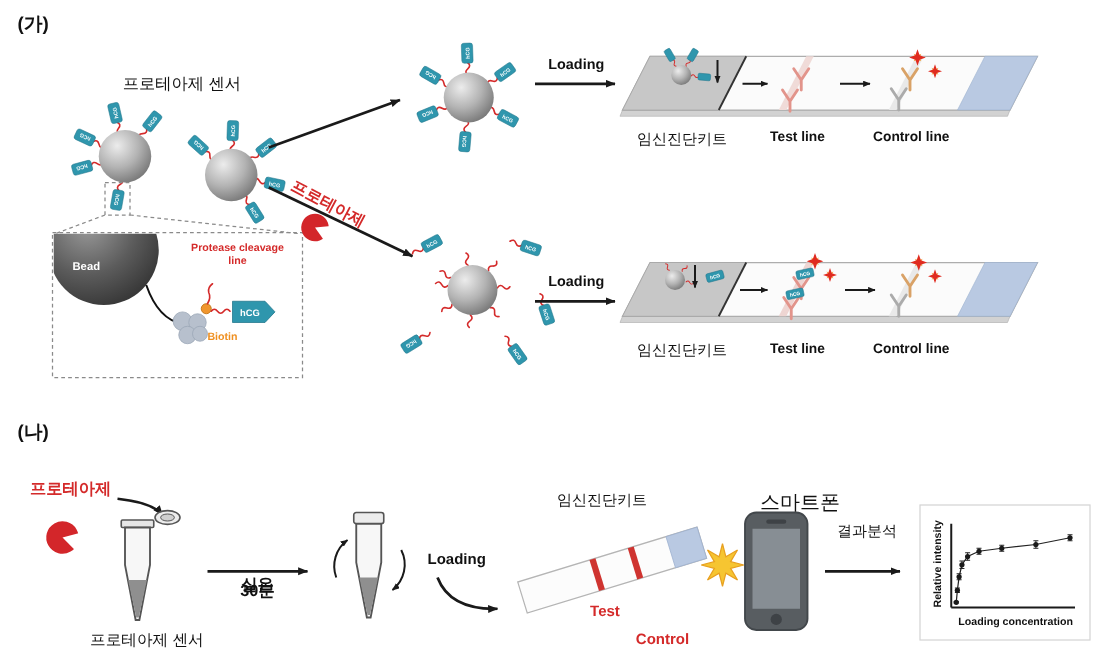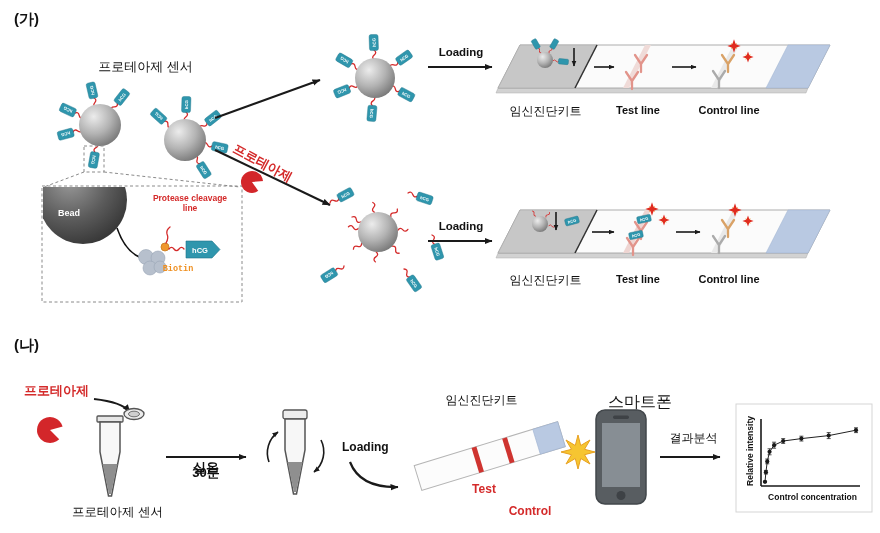--- a/index.html
+++ b/index.html
@@ -438,38 +438,38 @@
           <line x1="854" x2="858" y1="427.8" y2="427.8" stroke="#222" stroke-width="0.8"></line>
           <line x1="854" x2="858" y1="432.59999999999997" y2="432.59999999999997" stroke="#222" stroke-width="0.8"></line>
           <circle cx="856" cy="430.2" r="2.1" fill="#1a1a1a"></circle>
         </g>
   </g>
 </svg>
 
 <div class="lbl b" style="left:14px;top:10px;font-size:15px;">(가)</div>
 <div class="lbl c" style="left:78px;top:58px;width:135px;font-size:13px;">프로테아제 센서</div>
 <div class="lbl c b red" style="left:148px;top:194px;width:84px;font-size:8.5px;line-height:1.15;white-space:normal;">Protease cleavage line</div>
-<div class="lbl c b orange" style="left:148px;top:264px;width:60px;font-size:8.5px;font-family:Liberation Mono, monospace;">Biotin</div>
+<div class="lbl c b orange" style="left:148px;top:264px;width:60px;font-size:8.5px;">Biotin</div>
 <div class="lbl b red" style="left:238px;top:140px;font-size:13px;transform:rotate(28deg);transform-origin:left top;">프로테아제</div>
 <div class="lbl c b" style="left:426px;top:46px;width:70px;font-size:11.5px;">Loading</div>
 <div class="lbl c" style="left:488px;top:103px;width:115px;font-size:12px;">임신진단키트</div>
 <div class="lbl c b" style="left:598px;top:104px;width:80px;font-size:11px;">Test line</div>
 <div class="lbl c b" style="left:684px;top:104px;width:90px;font-size:11px;">Control line</div>
 <div class="lbl c b" style="left:426px;top:220px;width:70px;font-size:11.5px;">Loading</div>
 <div class="lbl c" style="left:488px;top:272px;width:115px;font-size:12px;">임신진단키트</div>
 <div class="lbl c b" style="left:598px;top:273px;width:80px;font-size:11px;">Test line</div>
 <div class="lbl c b" style="left:684px;top:273px;width:90px;font-size:11px;">Control line</div>
 
 <div class="lbl b" style="left:14px;top:336px;font-size:15px;">(나)</div>
 <div class="lbl b red" style="left:24px;top:382px;font-size:13px;">프로테아제</div>
 <div class="lbl c" style="left:50px;top:504px;width:135px;font-size:12.5px;">프로테아제 센서</div>
 <div class="lbl c b" style="left:176px;top:431px;width:60px;font-size:13px;margin-top:28px;">실온</div>
 <div class="lbl c b" style="left:176px;top:464px;width:60px;font-size:13px;">30분</div>
 <div class="lbl b" style="left:342px;top:440px;font-size:12px;">Loading</div>
 <div class="lbl c" style="left:424px;top:392px;width:115px;font-size:12px;">임신진단키트</div>
 <div class="lbl c b red" style="left:462px;top:482px;width:44px;font-size:12px;">Test</div>
 <div class="lbl c b red" style="left:500px;top:456px;width:60px;font-size:12px;margin-top:48px;">Control</div>
 <div class="lbl c" style="left:600px;top:392px;width:80px;font-size:16px;">스마트폰</div>
-<div class="lbl c" style="left:656px;top:430px;width:75px;font-size:12px;font-family:Liberation Serif, serif;">결과분석</div>
+<div class="lbl c" style="left:656px;top:417px;width:75px;font-size:12px;font-family:Liberation Serif, serif;">결과분석</div>
 <div class="lbl c b" style="left:705px;top:446px;width:90px;font-size:8.5px;transform:rotate(-90deg);">Relative intensity</div>
-<div class="lbl c b" style="left:760px;top:492px;width:105px;font-size:8.5px;">Control concentration</div>
+<div class="lbl c b" style="left:760px;top:492px;width:105px;font-size:8.5px;">Loading concentration</div>
 
 </div>
 
 </body></html>

